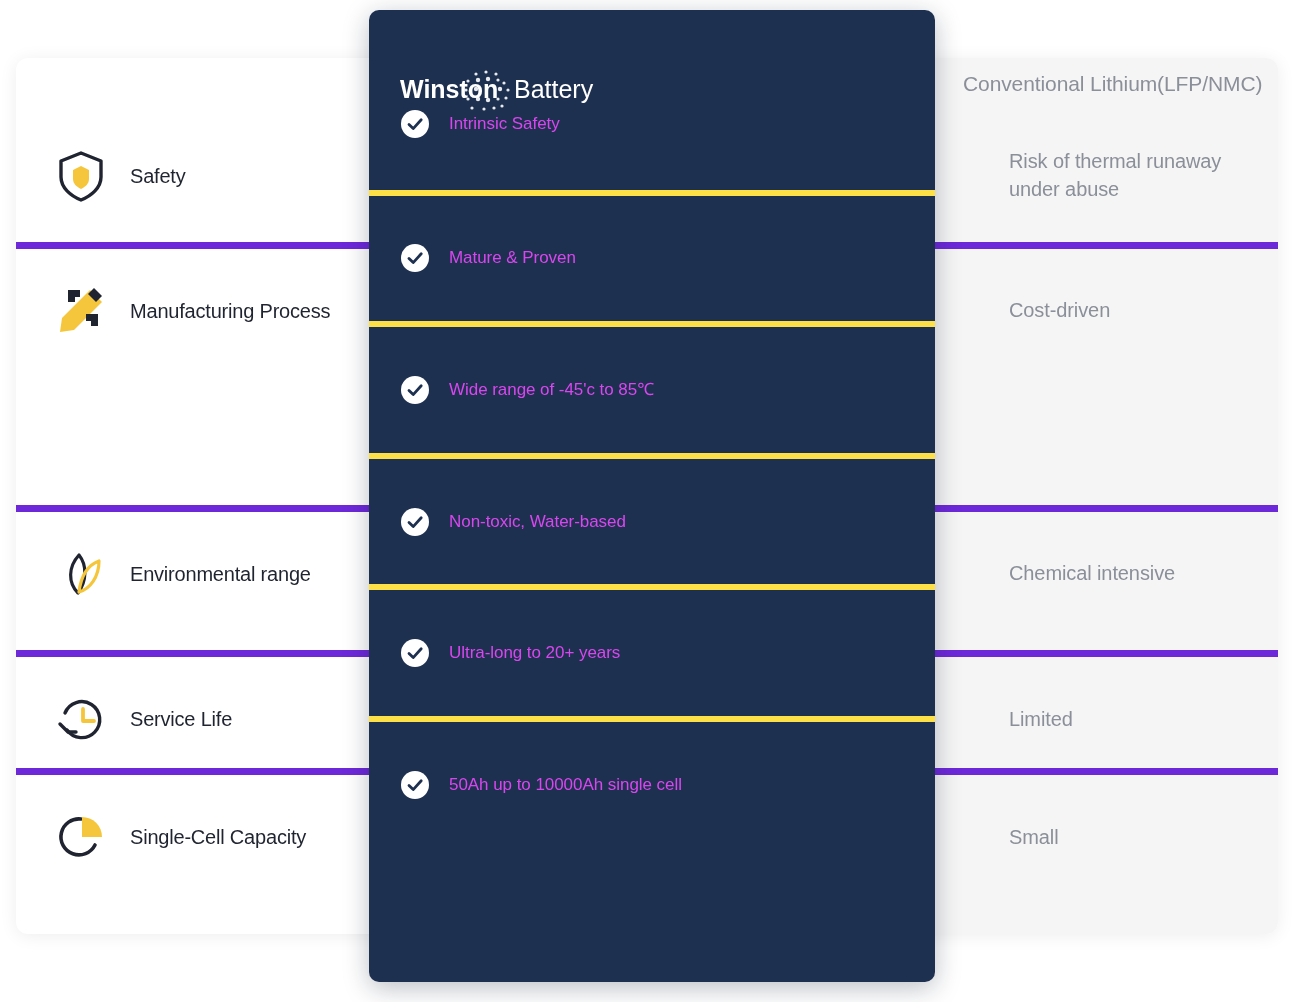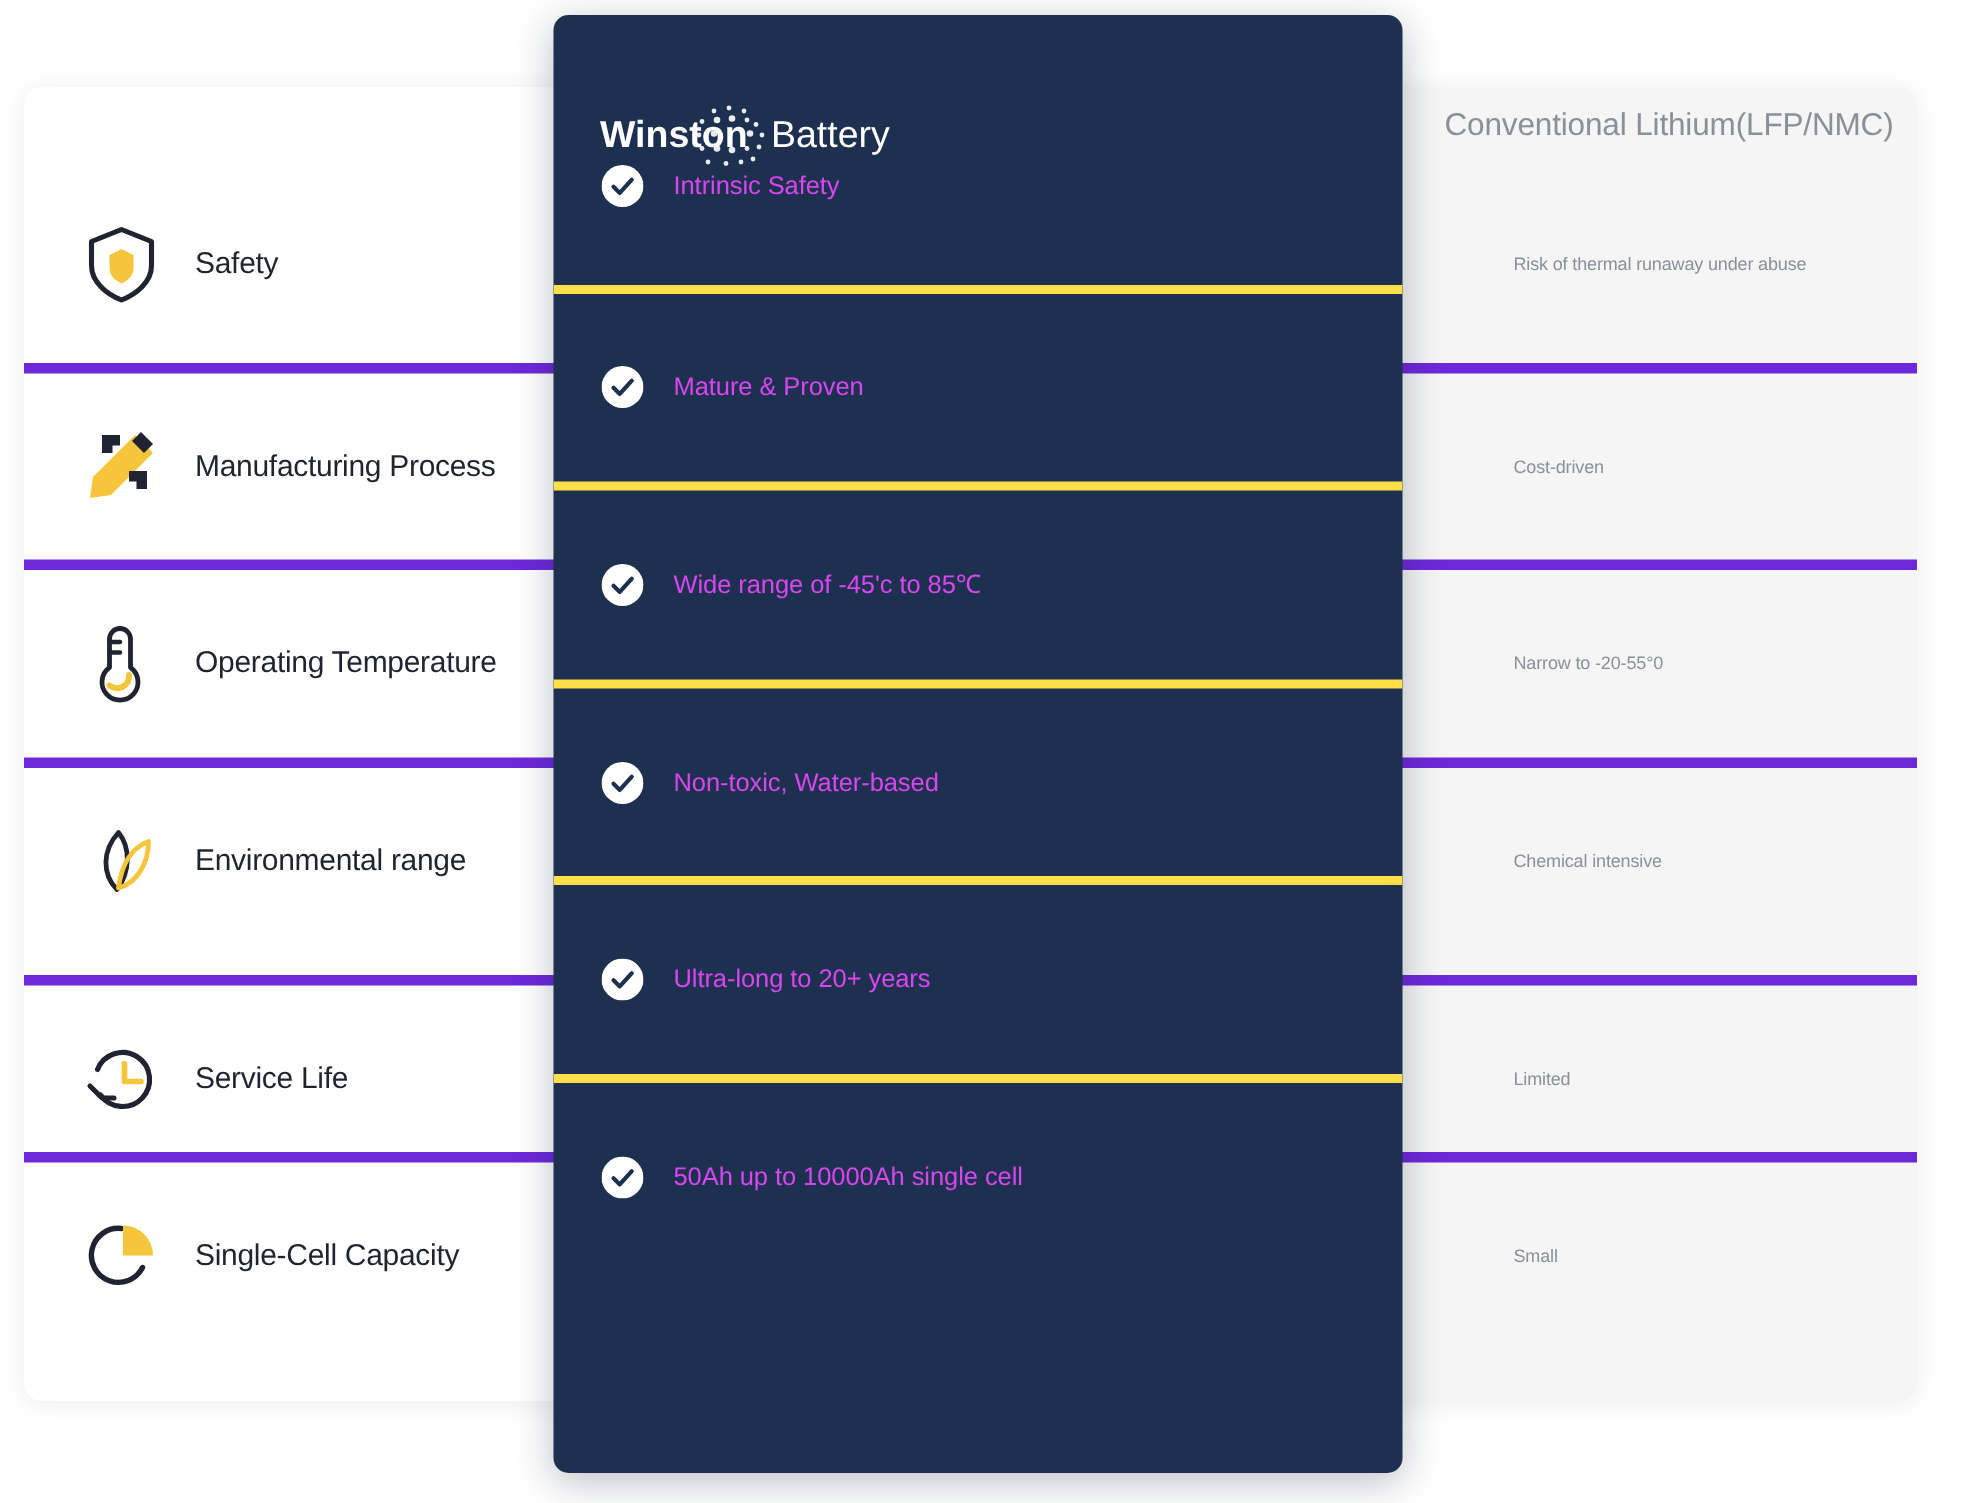--- a/index.html
+++ b/index.html
@@ -99,21 +99,21 @@
     left: 919px;
     top: 0;
     width: 343px;
     height: 100%;
     display: flex;
     align-items: center;
     padding-left: 74px;
     padding-right: 18px;
   }
   .rival-text {
-    font-size: 12px;
+    font-size: 20px;
     color: #8a8f99;
     line-height: 1.38;
     font-weight: 400;
     letter-spacing: -0.1px;
   }
 
   
   #winston-panel {
     position: absolute;
     left: 369px;
@@ -199,33 +199,20 @@
         <path d="M40 4 l8 8 -6 6 -8 -8 z" fill="#1f2430"></path>
         <path d="M32 30 h12 v12 h-7 v-5 h-5 z" fill="#1f2430"></path>
       </svg>
       <div class="feature-label">Manufacturing Process</div>
     </div>
     <div class="feature-rival">
       <div class="rival-text">Cost-driven</div>
     </div>
   </div>
 
-  <div class="feature-row" style="top:315.2px">
-    <div class="feature-left">
-      <svg class="feature-icon" viewBox="0 0 54 54">
-        <path d="M33 30 V11 a7 7 0 0 0 -14 0 V30 a12 12 0 1 0 14 0 Z" fill="none" stroke="#1f2430" stroke-width="3.2" stroke-linejoin="round"></path>
-        <path d="M19 13 h7 M19 20 h7" stroke="#1f2430" stroke-width="3" stroke-linecap="round"></path>
-        <path d="M19 42 a8 8 0 0 0 13 -7" fill="none" stroke="#f5c63c" stroke-width="4" stroke-linecap="round"></path>
-      </svg>
-      <div class="feature-label">Operating Temperature</div>
-    </div>
-    <div class="feature-rival">
-      <div class="rival-text">Narrow to -20-55°0</div>
-    </div>
-  </div>
 
   <div class="feature-row" style="top:446.8px">
     <div class="feature-left">
       <svg class="feature-icon" viewBox="0 0 54 54">
         <path d="M25 8 C33 18 33 34 24 46 C14 36 14 20 25 8 Z" fill="none" stroke="#1f2430" stroke-width="3.2" stroke-linejoin="round"></path>
         <path d="M45 14 C45 30 36 42 25 45 C27 29 34 18 45 14 Z" fill="none" stroke="#f5c63c" stroke-width="3.2" stroke-linejoin="round"></path>
       </svg>
       <div class="feature-label">Environmental range</div>
     </div>
     <div class="feature-rival">

